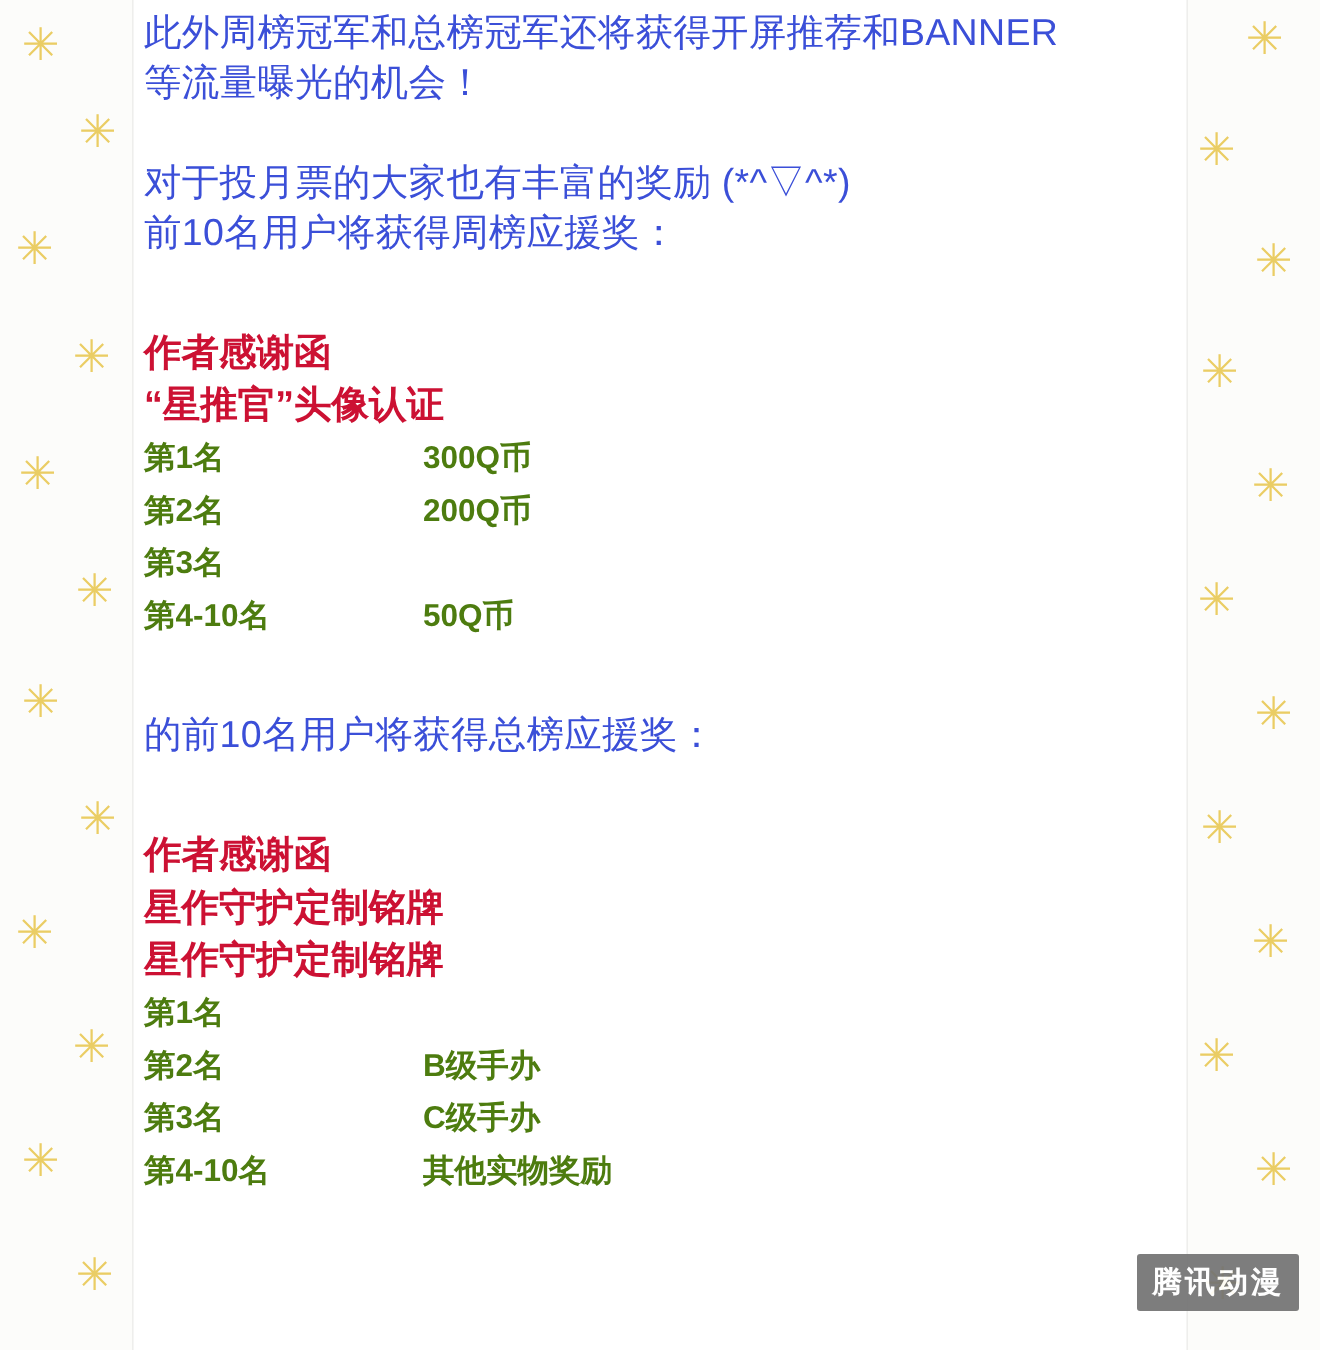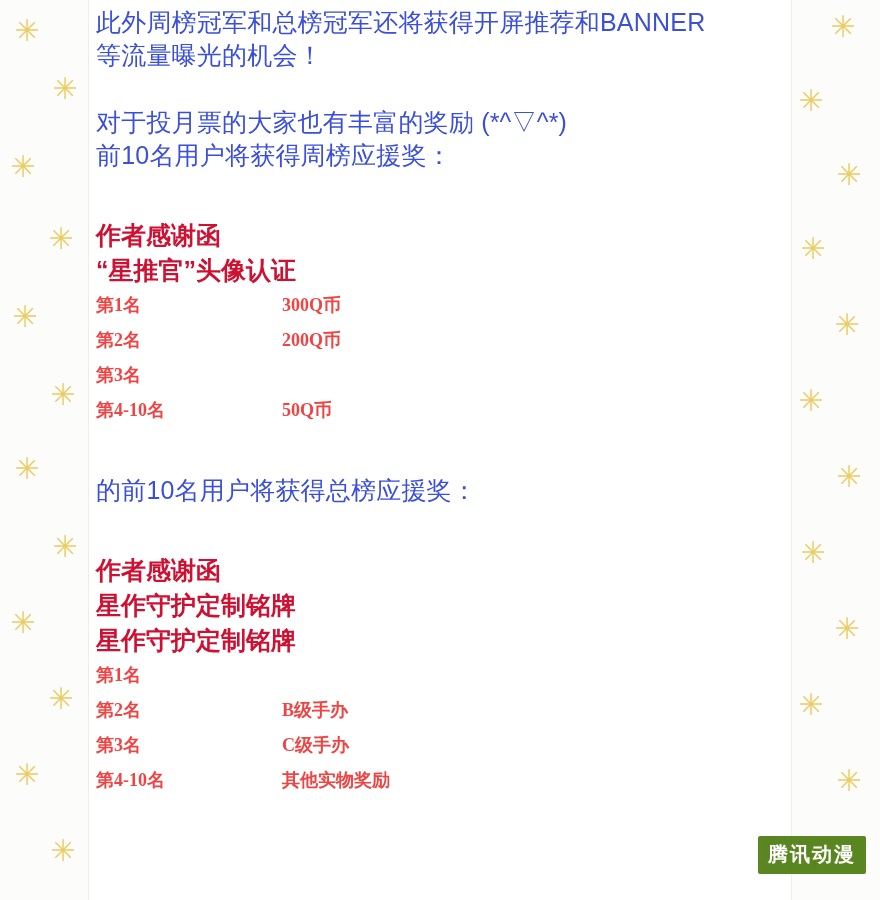--- a/index.html
+++ b/index.html
@@ -57,42 +57,41 @@
     letter-spacing: .2px;
     white-space: pre;
   }
   .blue { color: #3b4fd8; }
   .gap-md { height: 34px; }
   .gap-lg { height: 46px; }
 
   
   .prize-row {
     display: flex;
-    font-size: 18px;
+    font-size: 21px;
     line-height: 35px;
-    color: #ef4444;
+    color: #4d7c0f;
     font-weight: bold;
-    font-family: Liberation Serif, serif;
   }
   .prize-row .rank { width: 186px; }
   .prize-row .value { flex: 1; }
 
   .award-item {
     font-size: 25px;
     line-height: 35px;
     color: #cc1133;
     font-weight: bold;
   }
 
   
   .watermark {
     position: absolute;
     right: 14px;
     bottom: 26px;
-    background: #4d7c0f;
+    background: #737373;
     color: #ffffff;
     font-size: 20px;
     font-weight: bold;
     letter-spacing: 2px;
     padding: 5px 10px 6px;
     border-radius: 2px;
     opacity: .92;
     user-select: none;
   }
 </style>

